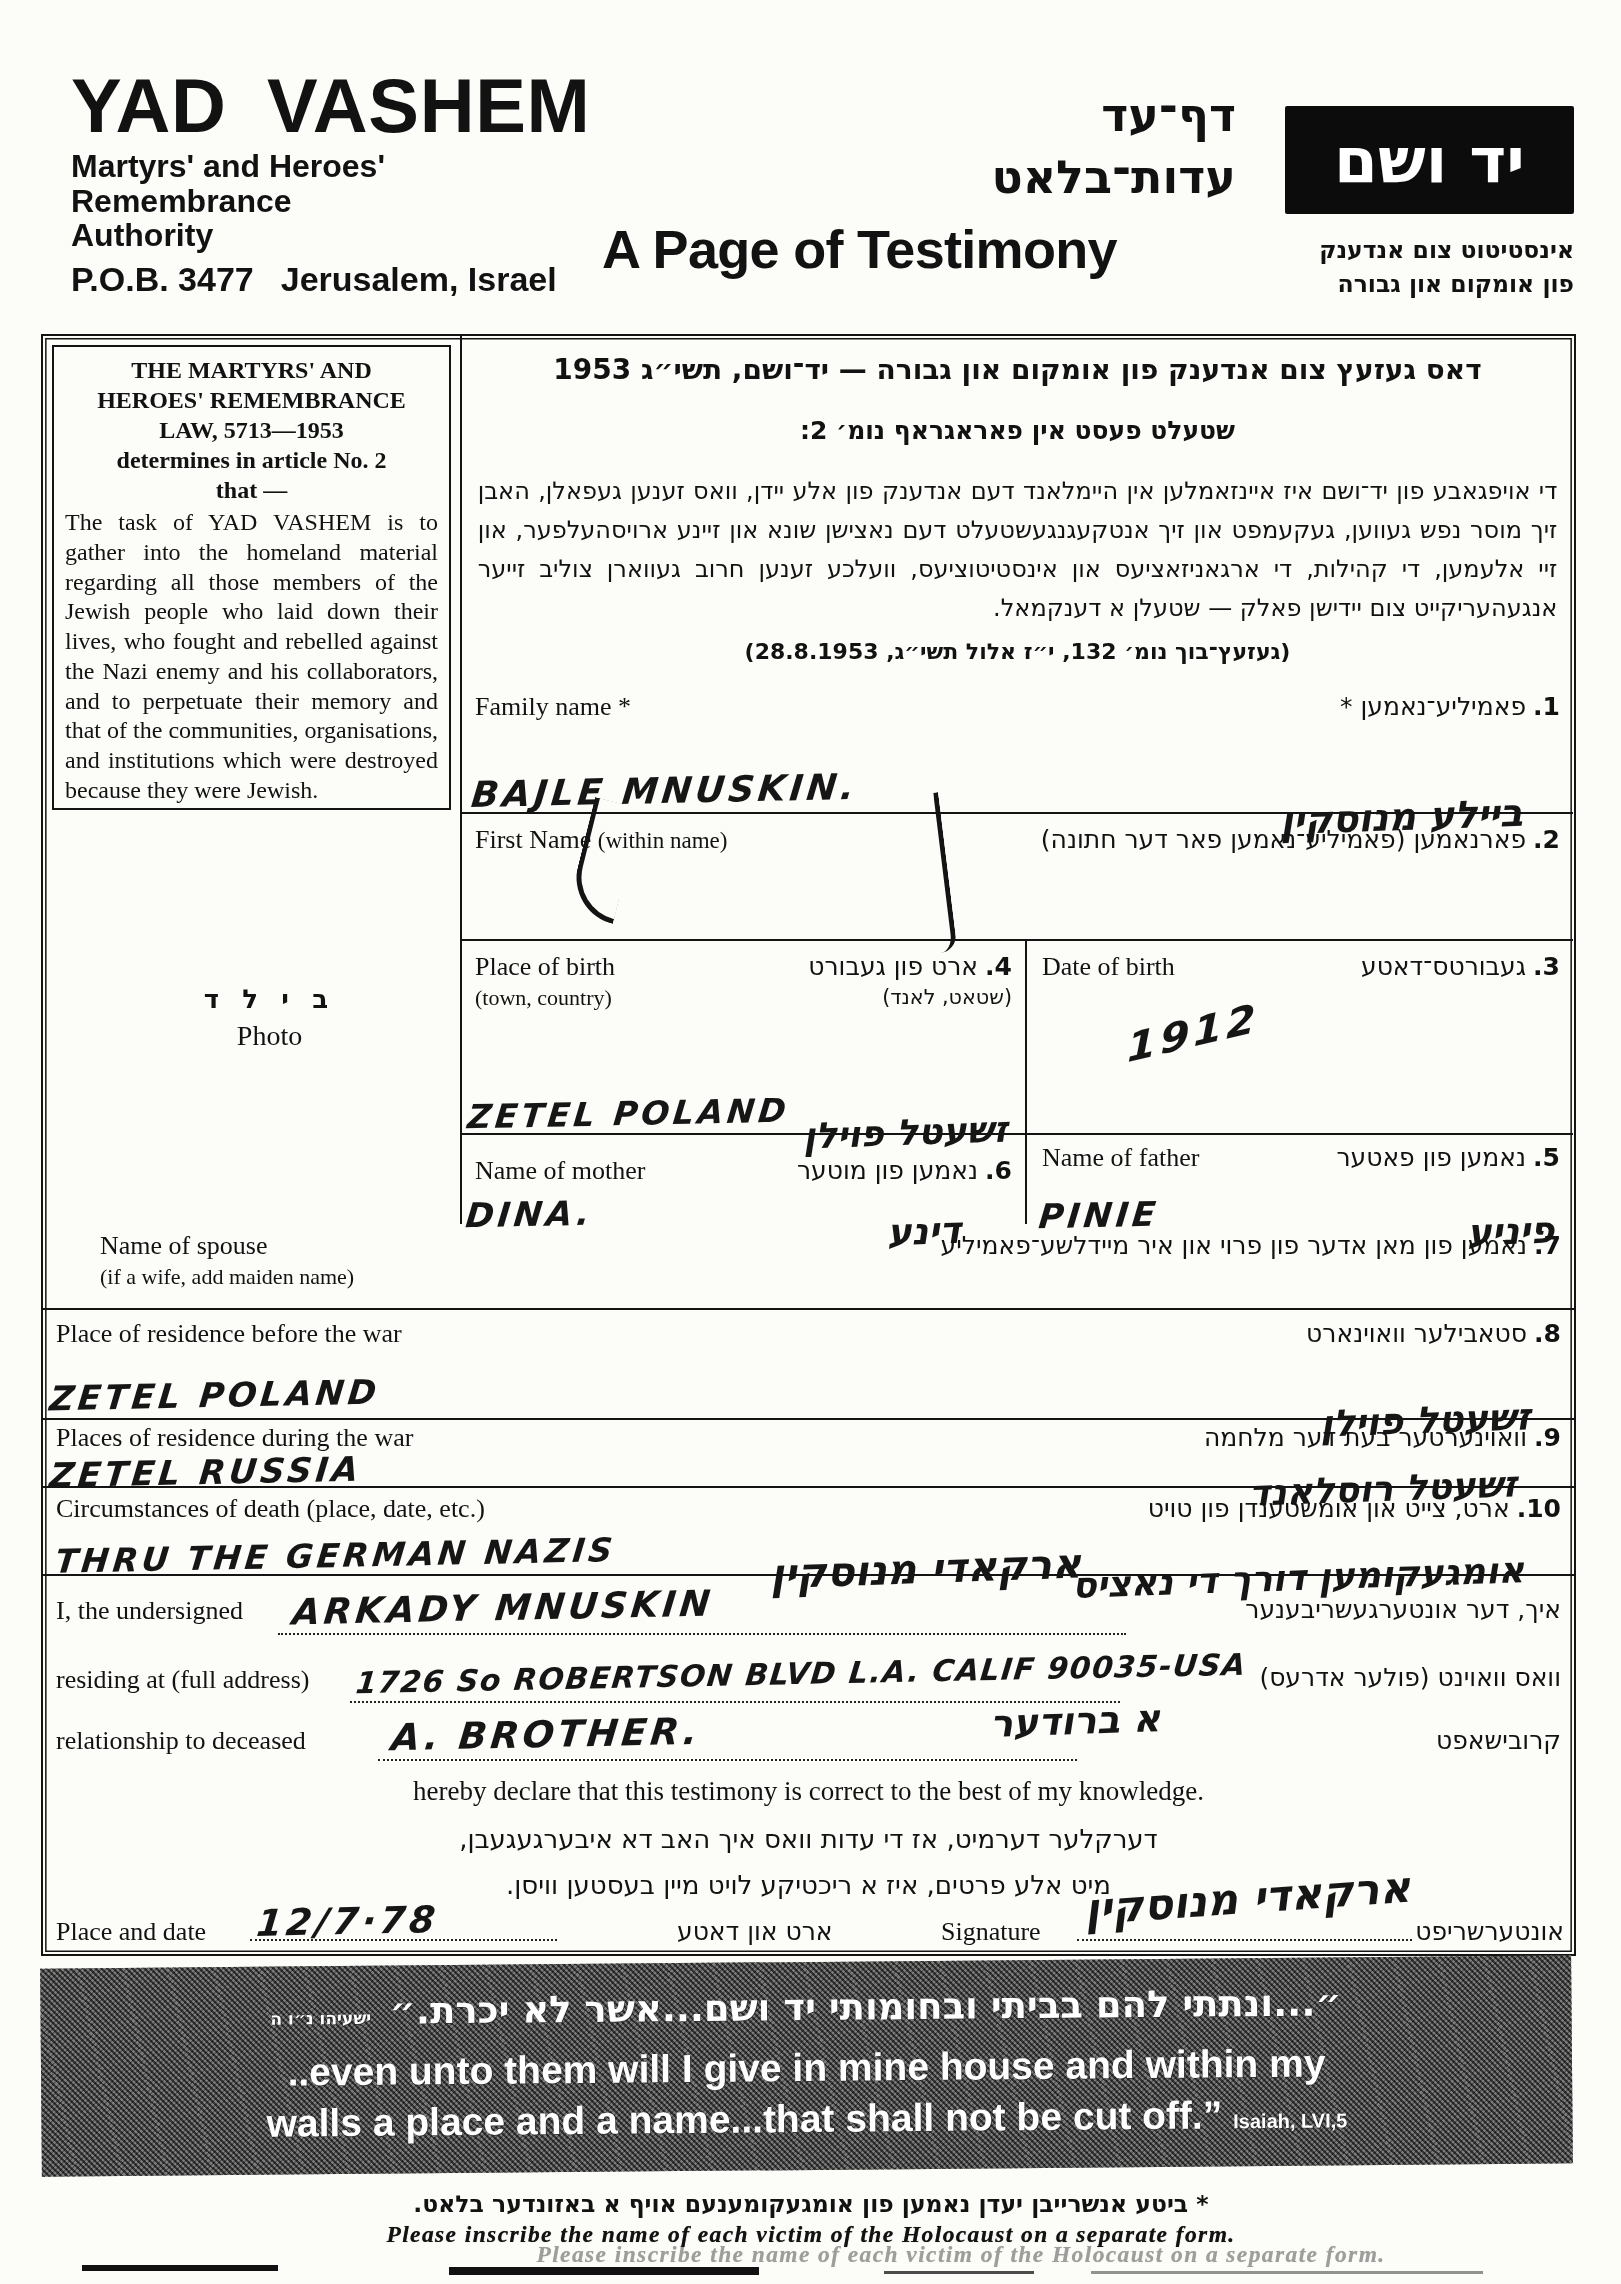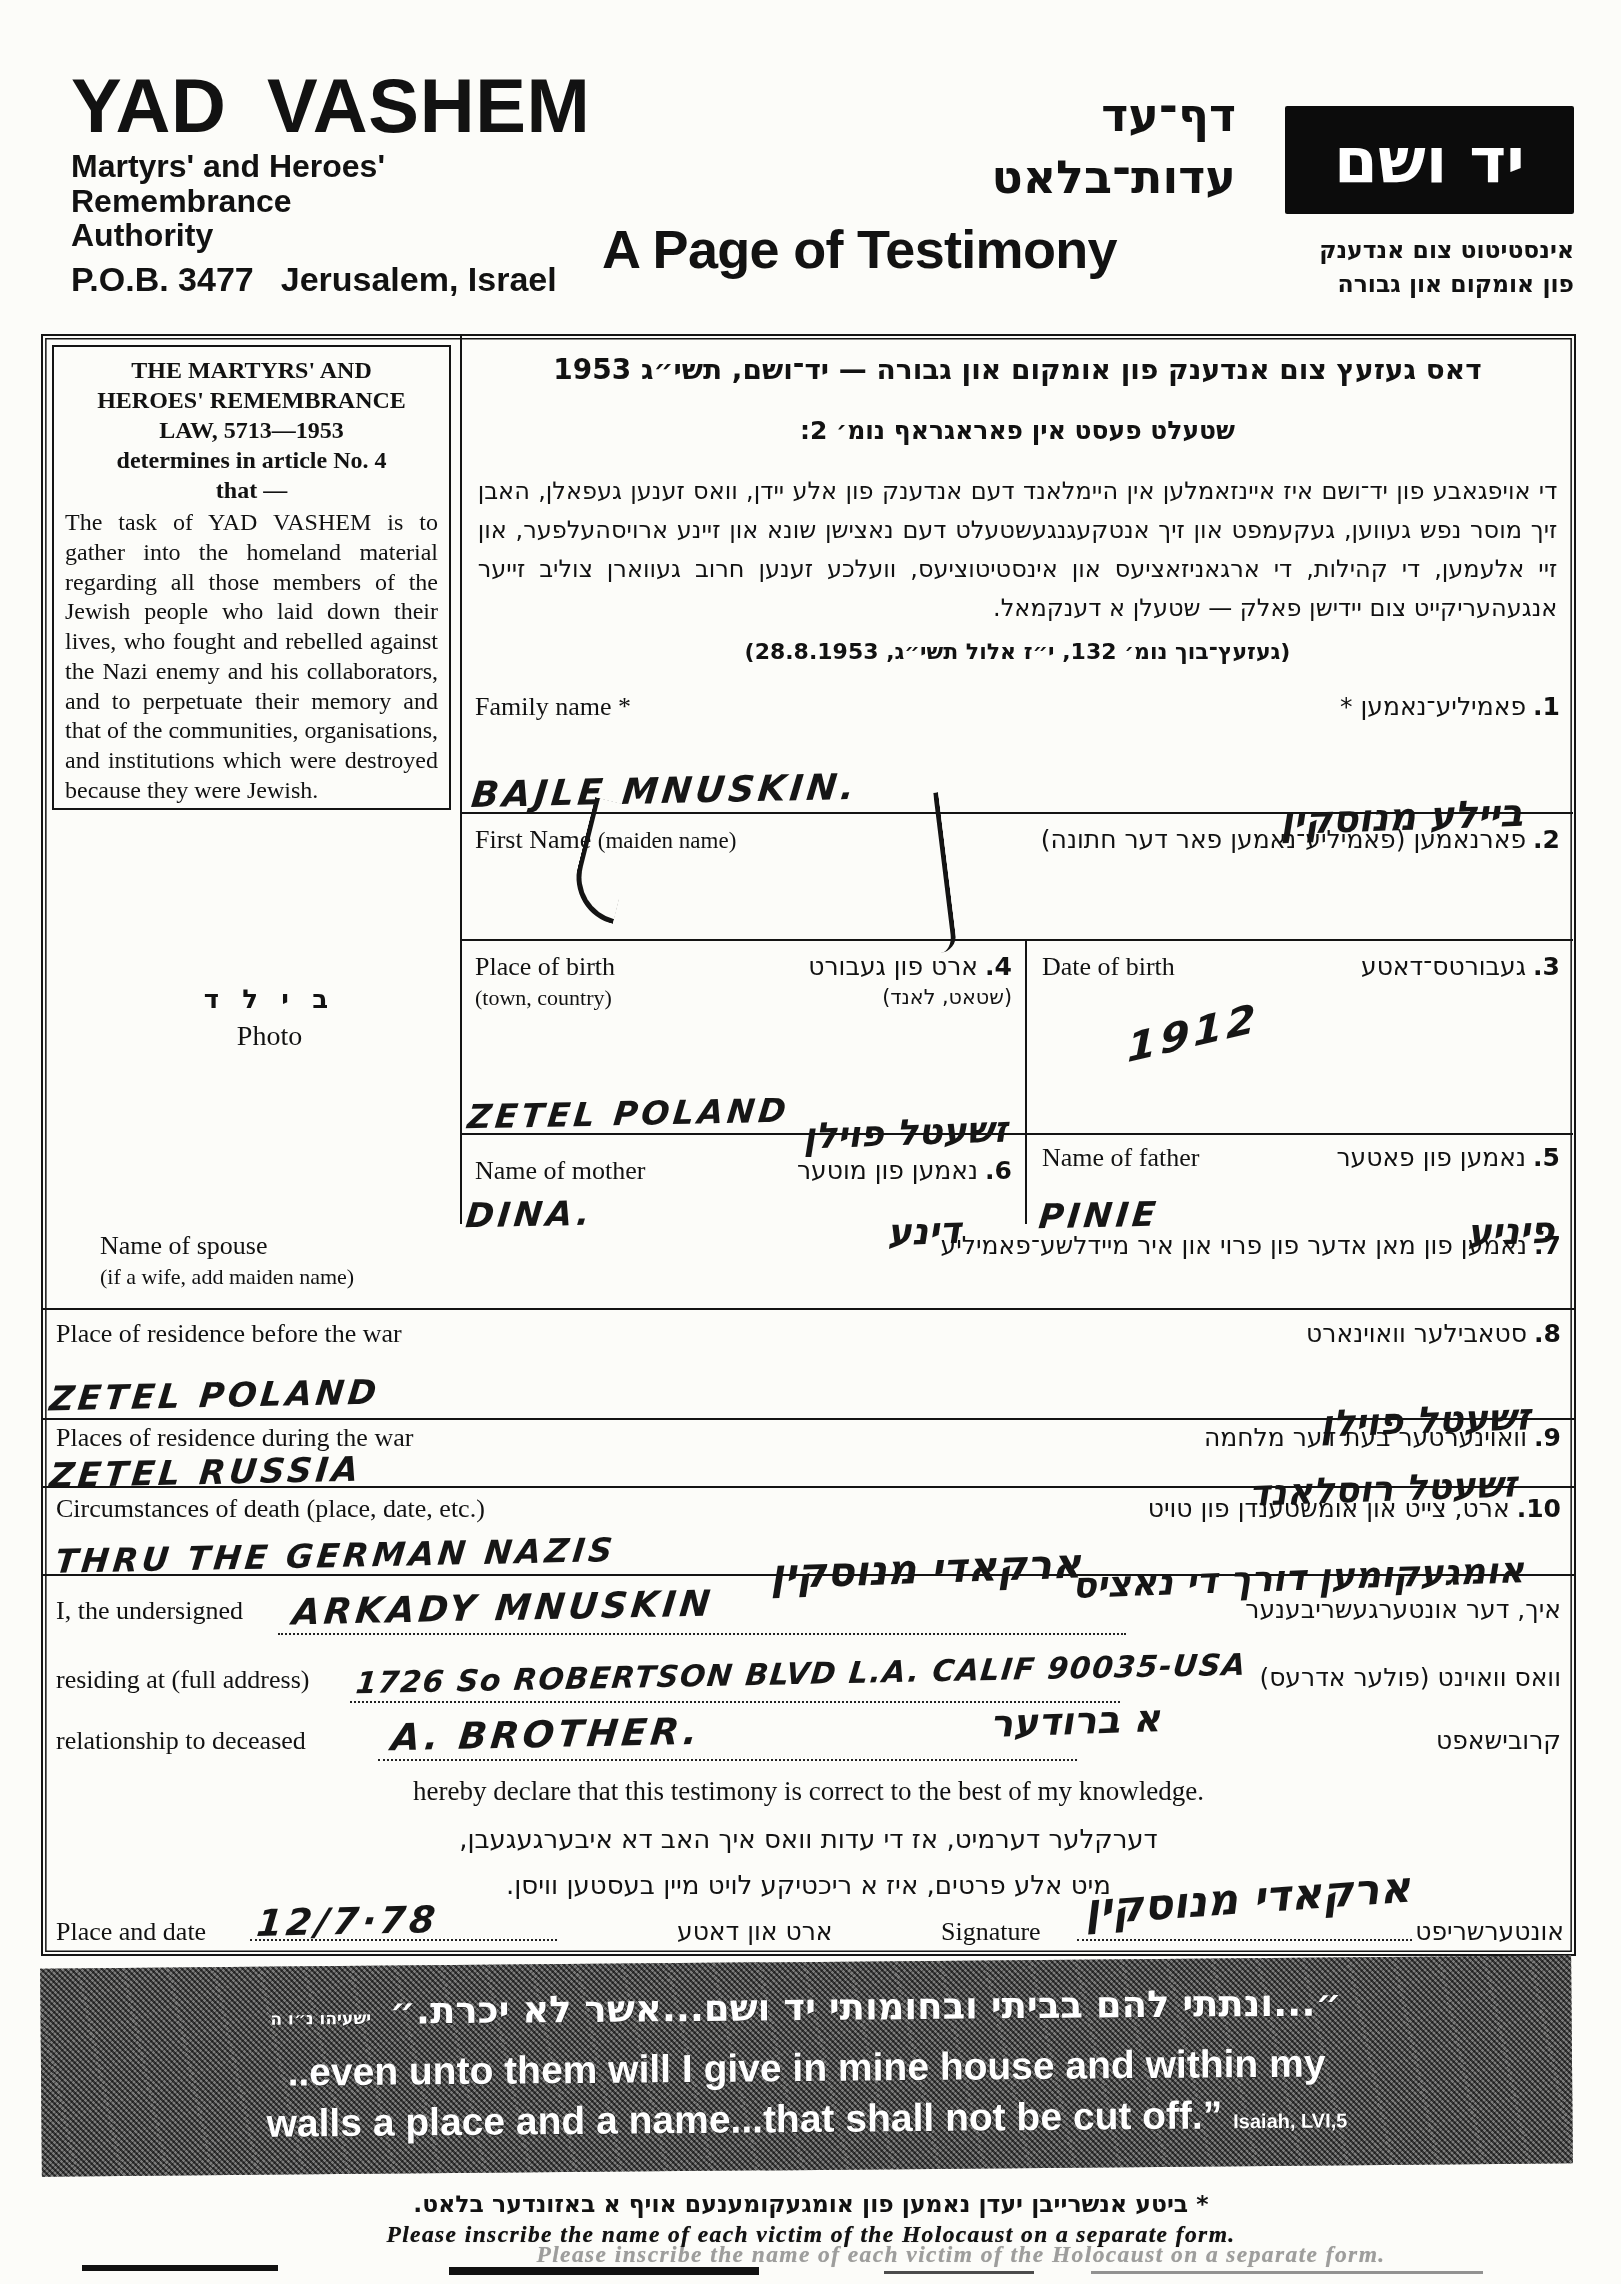--- a/index.html
+++ b/index.html
@@ -133,21 +133,21 @@
   </div>
 
   <div class="formbox">
 
     <div class="sidebar">
       <div class="lawbox">
         <div class="law-h">
           <div>THE MARTYRS' AND</div>
           <div>HEROES' REMEMBRANCE</div>
           <div>LAW, 5713—1953</div>
-          <div>determines in article No. 4</div>
+          <div>determines in article No. 2</div>
           <div>that —</div>
         </div>
         <div class="law-b">The task of YAD VASHEM is to gather into the homeland material regarding all those members of the Jewish people who laid down their lives, who fought and rebelled against the Nazi enemy and his collabora­tors, and to perpetuate their memory and that of the communities, organisations, and institutions which were dest­royed because they were Jewish.</div>
       </div>
       <div class="photo">
         <div class="photo-he">ב י ל ד</div>
         <div class="photo-en">Photo</div>
       </div>
     </div>
 
@@ -163,21 +163,21 @@
         <div class="labline">
           <span class="lab-en">Family name *</span>
           <span class="lab-yi"><span class="num">1.</span><span>פאמיליע־נאמען *</span></span>
         </div>
         <span class="hand" style="left:10px;bottom:1.4px;font-size:36px;">BAJLE MNUSKIN.</span>
         <span class="hand-he" style="right:50px;bottom:-27px;font-size:38px;">ביילע מנוסקין</span>
       </div>
 
       <div class="row" style="top:478px;height:127px;">
         <div class="labline">
-          <span class="lab-en"><span>First Name</span> <span class="paren">(maiden name)</span></span>
+          <span class="lab-en"><span>First Name</span> <span class="paren">(within name)</span></span>
           <span class="lab-yi"><span class="num">2.</span><span>פארנאמען (פאמיליע־נאמען פאר דער חתונה)</span></span>
         </div>
         <div class="stroke" style="left:118px;top:-13px;width:43px;height:114px;border-left:5px solid #141414;border-bottom:5px solid #141414;border-radius:0 0 0 50px;transform:rotate(14deg);"></div>
         <div class="stroke" style="left:462px;top:-21.4px;width:18.5px;height:160px;border-right:5.7px solid #141414;border-radius:0 0 17px 0;transform:rotate(-7deg);"></div>
       </div>
 
       <div class="row" style="top:605px;height:194px;">
         <div class="cellL">
           <div class="labline">
             <span class="lab-en"><span>Place of birth</span><br><span class="lab-en2">(town, country)</span></span>

